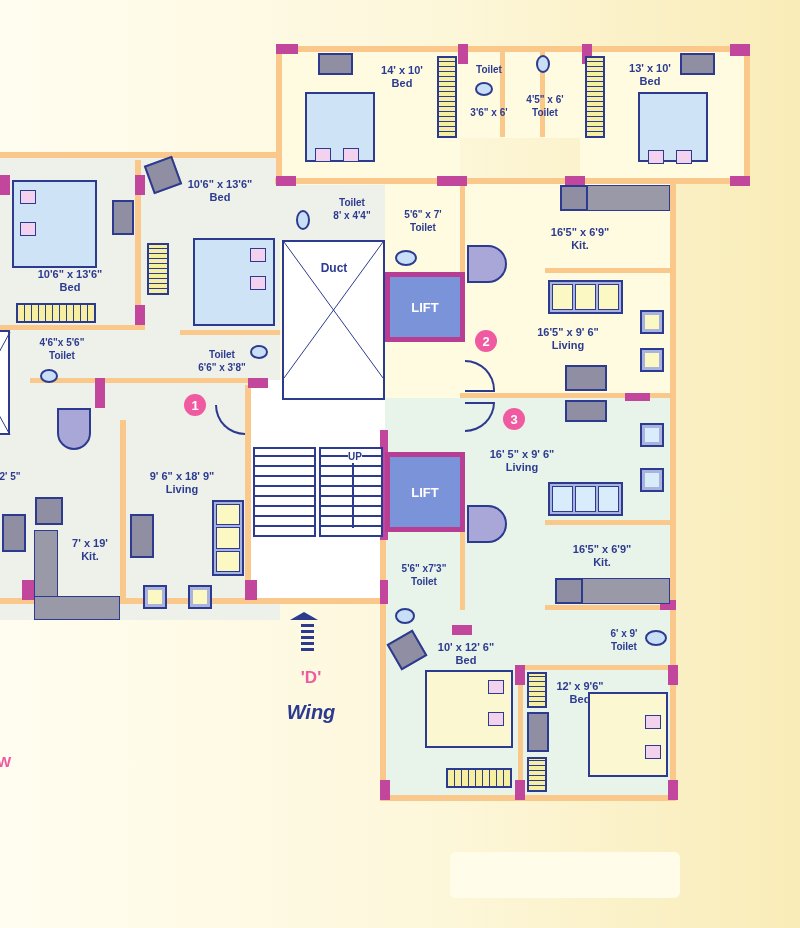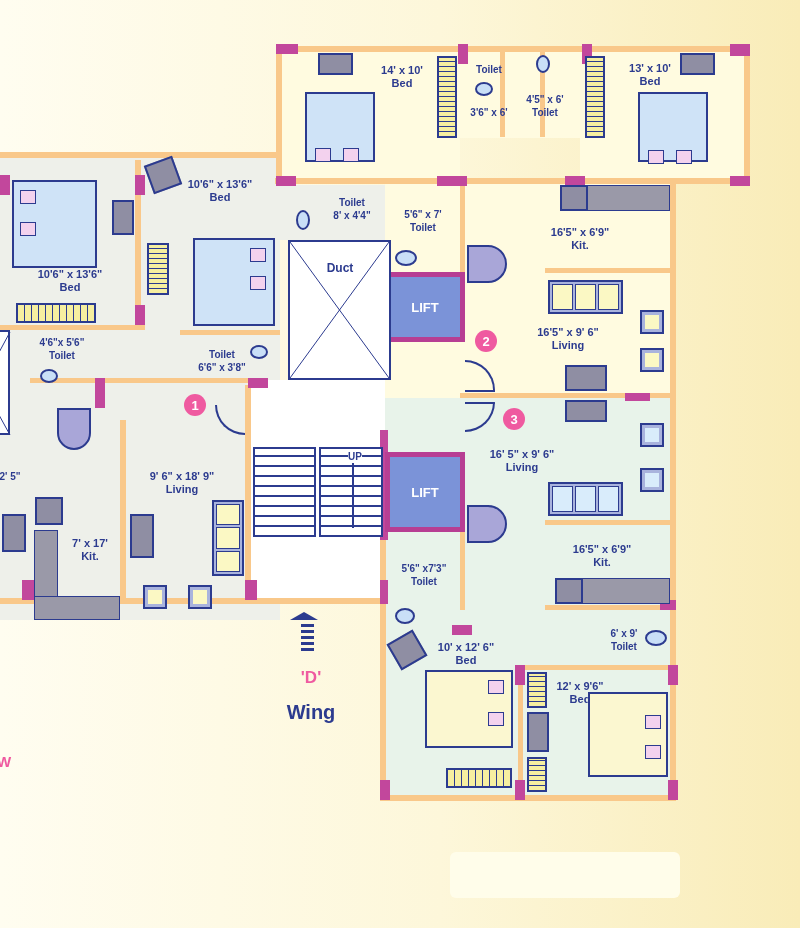--- a/index.html
+++ b/index.html
@@ -100,21 +100,21 @@
 <div class="pil" style="left:668px;top:780px;width:10px;height:20px;"></div>
 <div class="pil" style="left:452px;top:625px;width:20px;height:10px;"></div>
 
 <div class="lift" style="left:385px;top:272px;width:80px;height:70px;">
     <span>LIFT</span>
   </div>
 <div class="lift" style="left:385px;top:452px;width:80px;height:80px;">
     <span>LIFT</span>
   </div>
 
-<div class="duct" style="left:288px;top:240px;width:103px;height:140px;">
+<div class="duct" style="left:282px;top:240px;width:103px;height:160px;">
   <svg width="99" height="136" style="position:absolute;left:0;top:0;">
     <line x1="0" y1="0" x2="99" y2="136" stroke="#2c3b8f" stroke-width="1"></line>
     <line x1="99" y1="0" x2="0" y2="136" stroke="#2c3b8f" stroke-width="1"></line>
   </svg>
   <span class="lbl" style="left:50px;top:20px;font-size:12px;">Duct</span>
 </div>
 
 <div class="duct" style="left:-20px;top:330px;width:30px;height:105px;">
   <svg width="30" height="105" style="position:absolute;left:0;top:0;">
     <line x1="0" y1="52" x2="28" y2="0" stroke="#2c3b8f"></line>
@@ -262,21 +262,21 @@
   </div>
 <div class="lbl" style="left:62px;top:336px;font-size:10px;">
     <div>4'6"x 5'6"</div>
     <div>Toilet</div>
   </div>
 <div class="lbl" style="left:182px;top:470px;">
     <div>9' 6" x 18' 9"</div>
     <div>Living</div>
   </div>
 <div class="lbl" style="left:90px;top:537px;">
-    <div>7' x 17'</div>
+    <div>7' x 19'</div>
     <div>Kit.</div>
   </div>
 <div class="lbl" style="left:10px;top:470px;font-size:10px;">
     <div>2' 5"</div>
   </div>
 
 <div class="lbl" style="left:423px;top:208px;font-size:10px;">
     <div>5'6" x 7'</div>
     <div>Toilet</div>
   </div>
@@ -310,17 +310,17 @@
     <div>Bed</div>
   </div>
 <div class="lbl" style="left:580px;top:680px;">
     <div>12' x 9'6"</div>
     <div>Bed</div>
   </div>
 
 <div class="abs" style="left:290px;top:612px;width:0;height:0;border-left:14px solid transparent;border-right:14px solid transparent;border-bottom:8px solid #2c3b8f;"></div>
 <div class="abs" style="left:301px;top:623px;width:13px;height:28px;background:repeating-linear-gradient(0deg,#2c3b8f 0 3px,transparent 3px 6px);"></div>
 <div class="abs" style="left:286px;top:668px;width:50px;text-align:center;color:#ef5aa0;font-weight:bold;font-size:17px;">'D'</div>
-<div class="abs" style="left:276px;top:701px;width:70px;text-align:center;color:#2c3b8f;font-weight:bold;font-size:20px;">Wing</div>
+<div class="abs" style="left:276px;top:701px;width:70px;text-align:center;color:#2c3b8f;font-weight:bold;font-size:20px;font-style:italic;">Wing</div>
 
 <div class="abs" style="left:-3px;top:753px;color:#ef5aa0;font-weight:bold;font-size:15px;">W</div>
 
 <div class="abs" style="left:450px;top:852px;width:230px;height:46px;background:#fffdea;border-radius:6px;"></div>
 
 </body></html>

